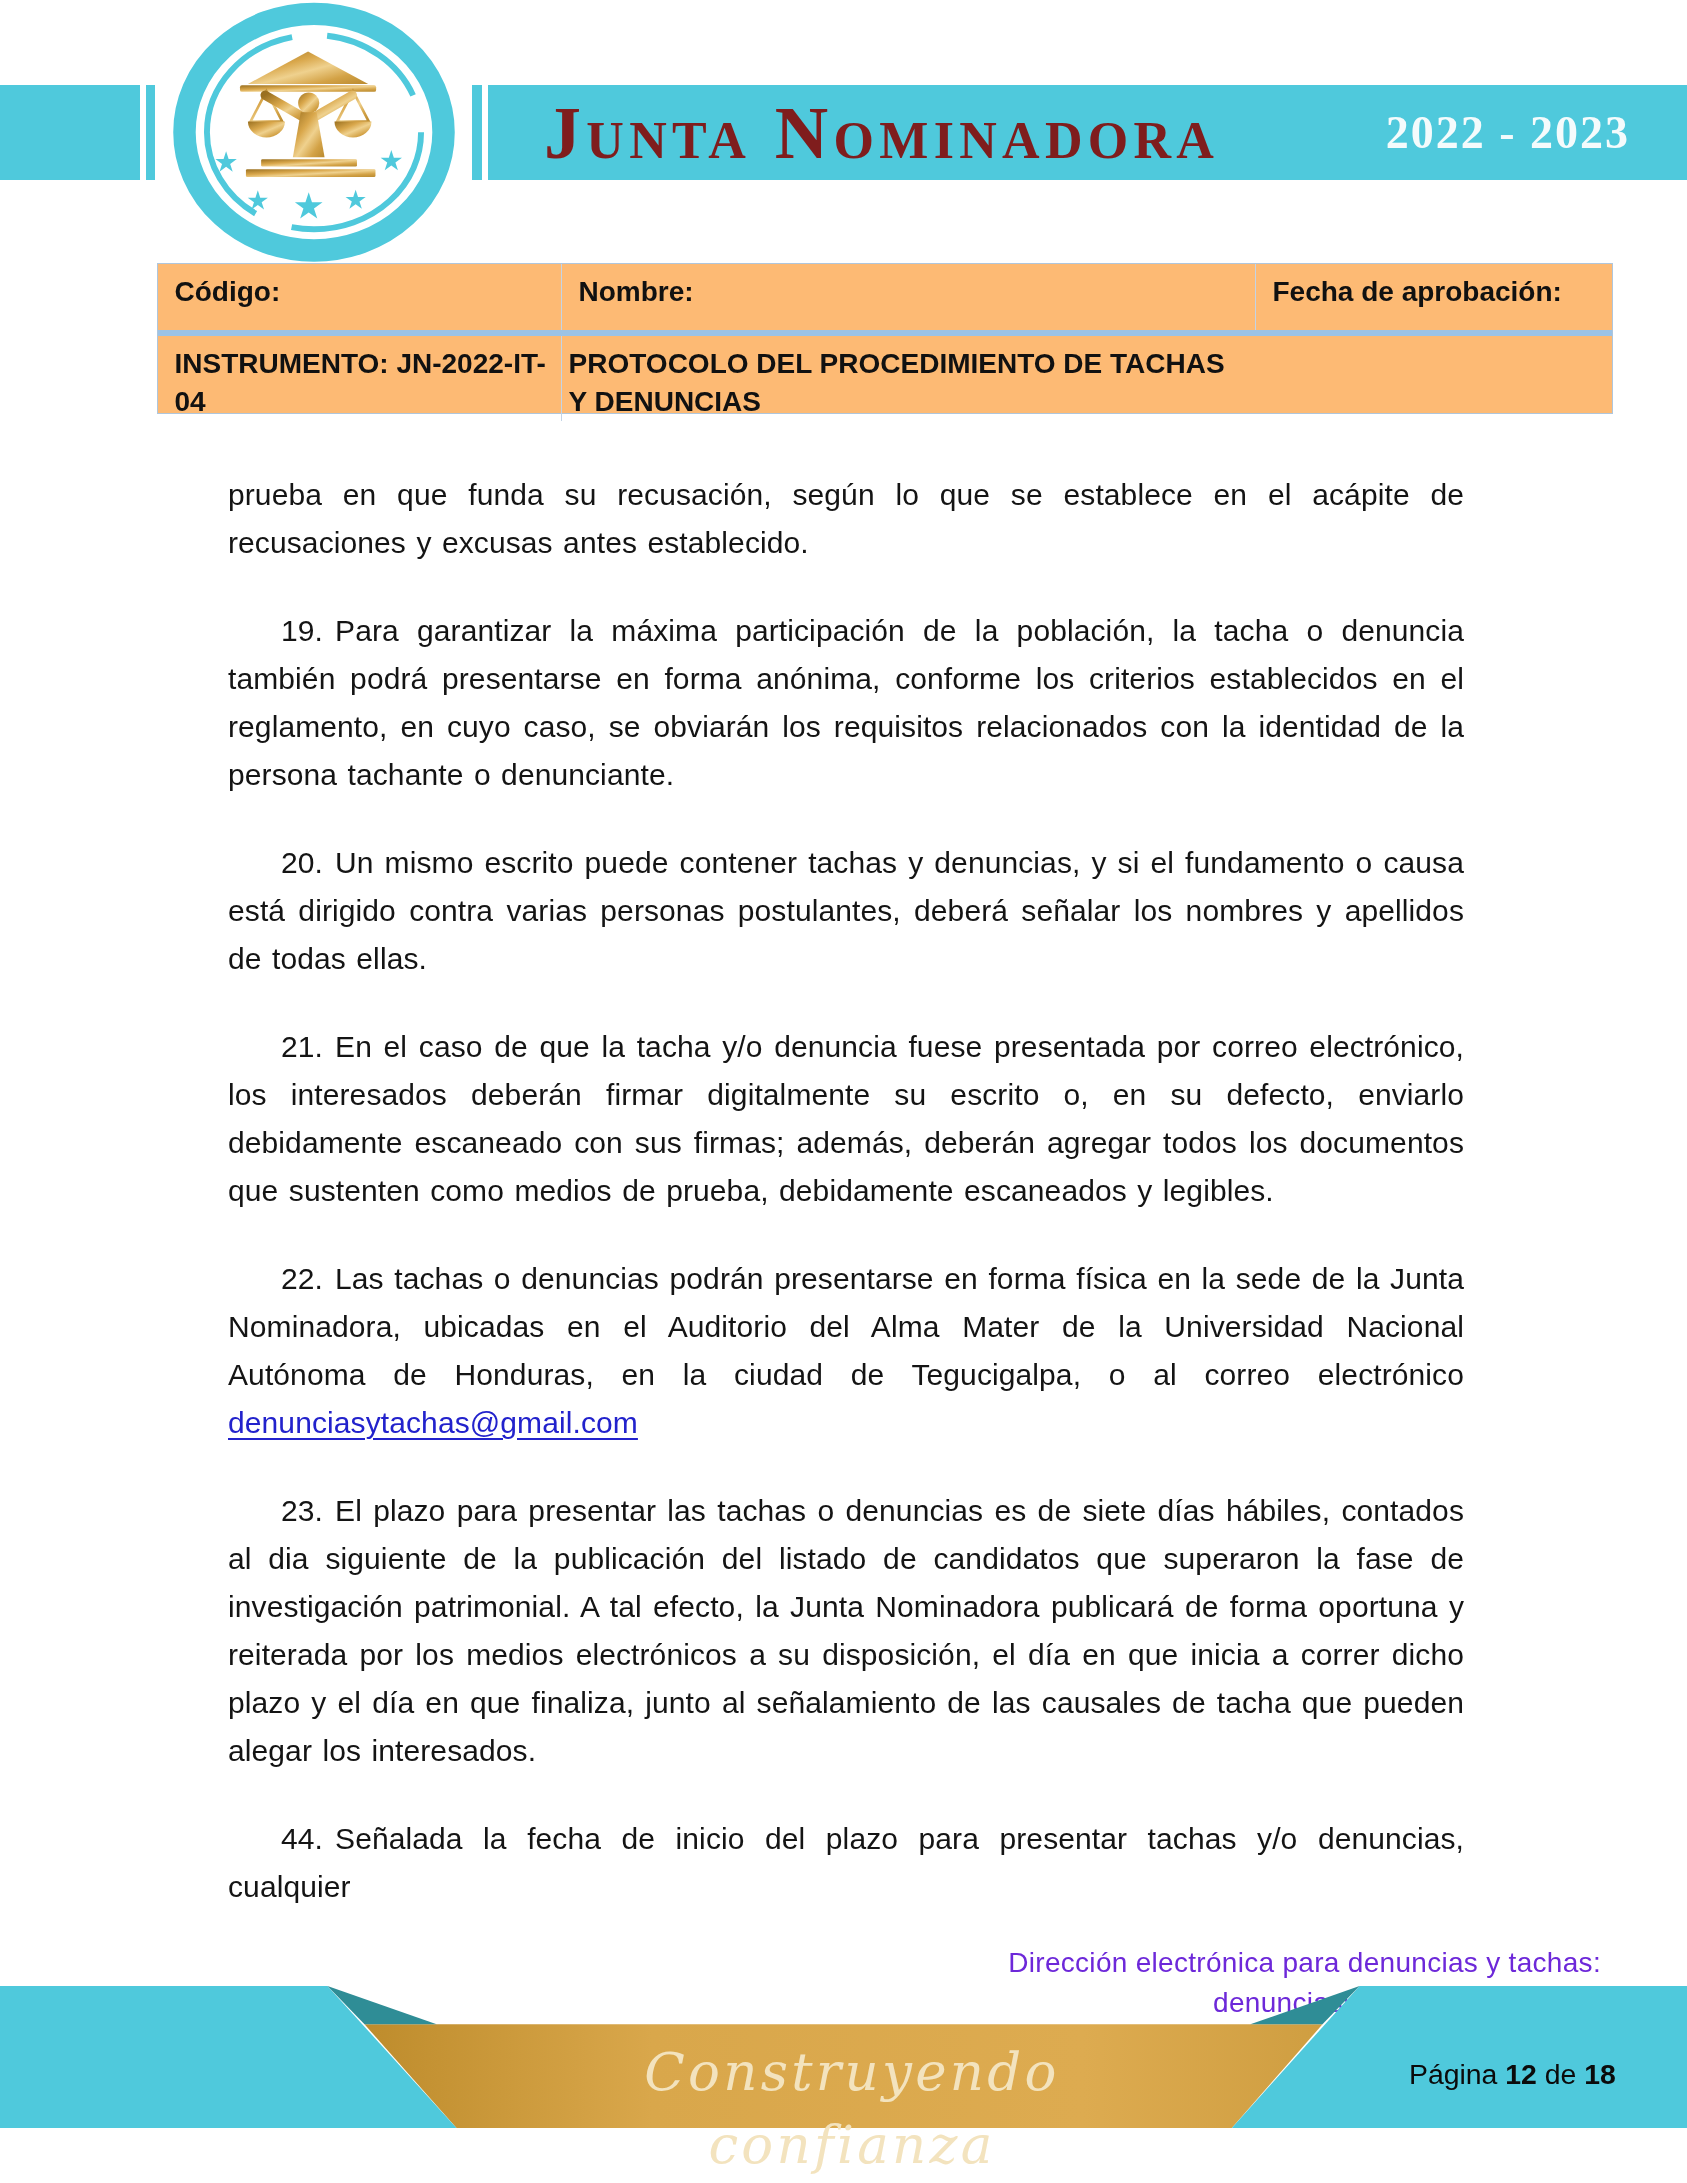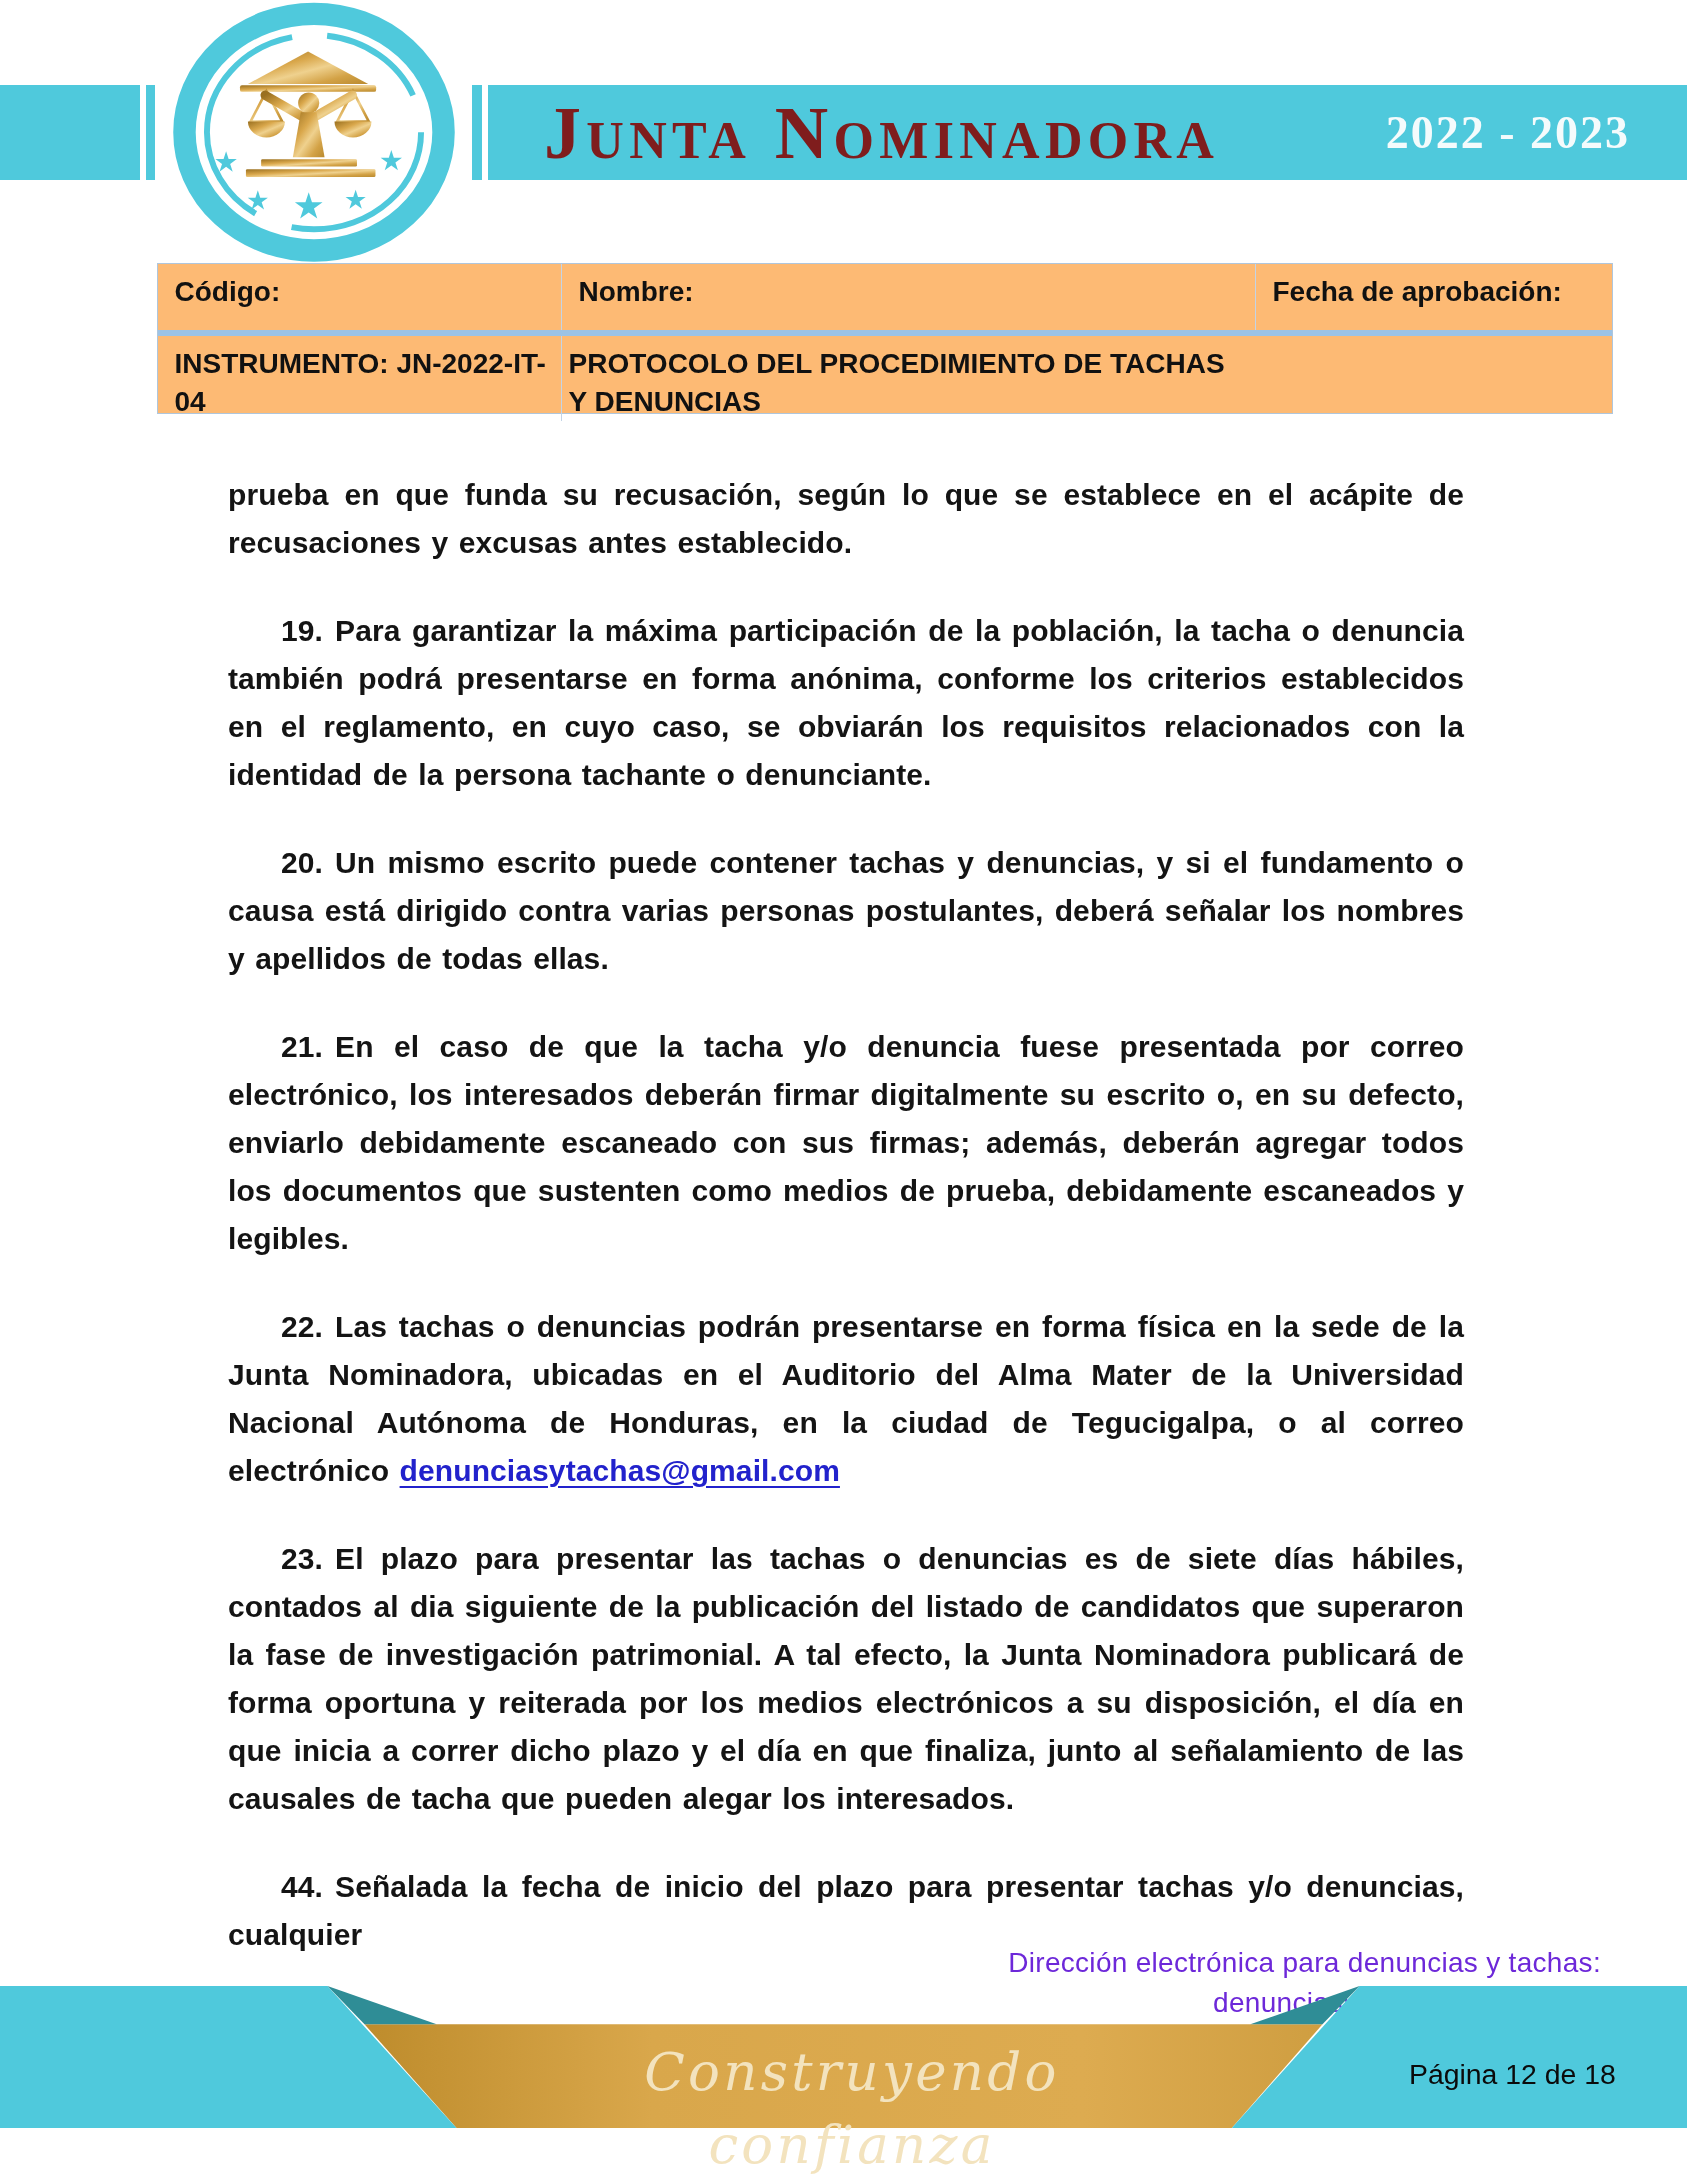--- a/index.html
+++ b/index.html
@@ -27,36 +27,36 @@
   .meta-cell{border-right:1.3px solid #C3D4E6;padding-top:8.6px;box-sizing:border-box;
     font-weight:700;font-size:28px;line-height:38px;}
   .meta-cell:last-child{border-right:none;}
   .cell-pad{padding-left:16.5px;}
   .cell-center{padding-left:6.6px;padding-right:6.6px;}
   .meta-divider{height:6px;background:#9CC3E6;}
 
   
   .doc-body{position:absolute;left:228px;top:471px;width:1236px;}
   .para{margin:0 0 40px 0;font-size:30px;line-height:48px;text-align:justify;
-    letter-spacing:0.1px;word-spacing:2px;color:#141414;font-weight:bold;}
+    letter-spacing:0.1px;word-spacing:2px;color:#141414;}
   .para.numbered{text-indent:53px;}
   .para-num{margin-right:12px;}
   .email-link{color:#2222CC;text-decoration:underline;text-decoration-thickness:2px;text-underline-offset:4.6px;}
 
   
   .contact-line{position:absolute;left:0;width:1601px;text-align:right;
     font-size:28px;color:#6d28d9;letter-spacing:0.3px;}
   .contact-1{top:1947px;}
   .contact-2{top:1987px;}
   .footer-band{position:absolute;left:0;top:1986px;width:1687px;height:144px;}
   .slogan{position:absolute;left:528px;top:2035px;width:648px;text-align:center;
     font-family:"DejaVu Serif",serif;font-style:italic;font-size:53px;letter-spacing:3.3px;
     color:#F3E3BE;line-height:73px;}
   .page-number{position:absolute;left:1409px;top:2058px;width:238px;font-size:28.4px;color:#0b0b0b;}
-  .pn-bold{font-weight:400;text-align:right;}
+  .pn-bold{font-weight:700;text-align:right;}
 </style>
 </head>
 <body>
 
 <div class="banner-seg seg-left"></div>
 <div class="vbar vbar-left"></div>
 <div class="vbar vbar-right"></div>
 <div class="banner-seg seg-main">
   <span class="banner-title">Junta Nominadora</span>
   <span class="banner-period">2022 - 2023</span>

